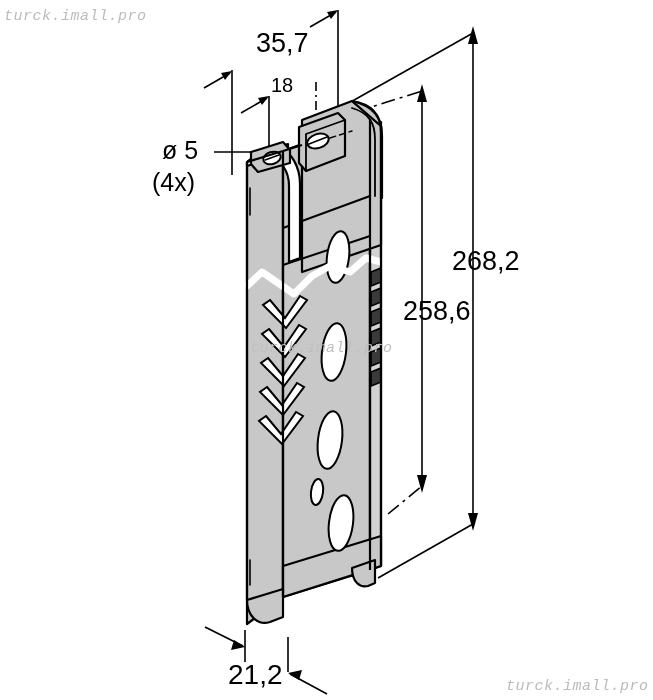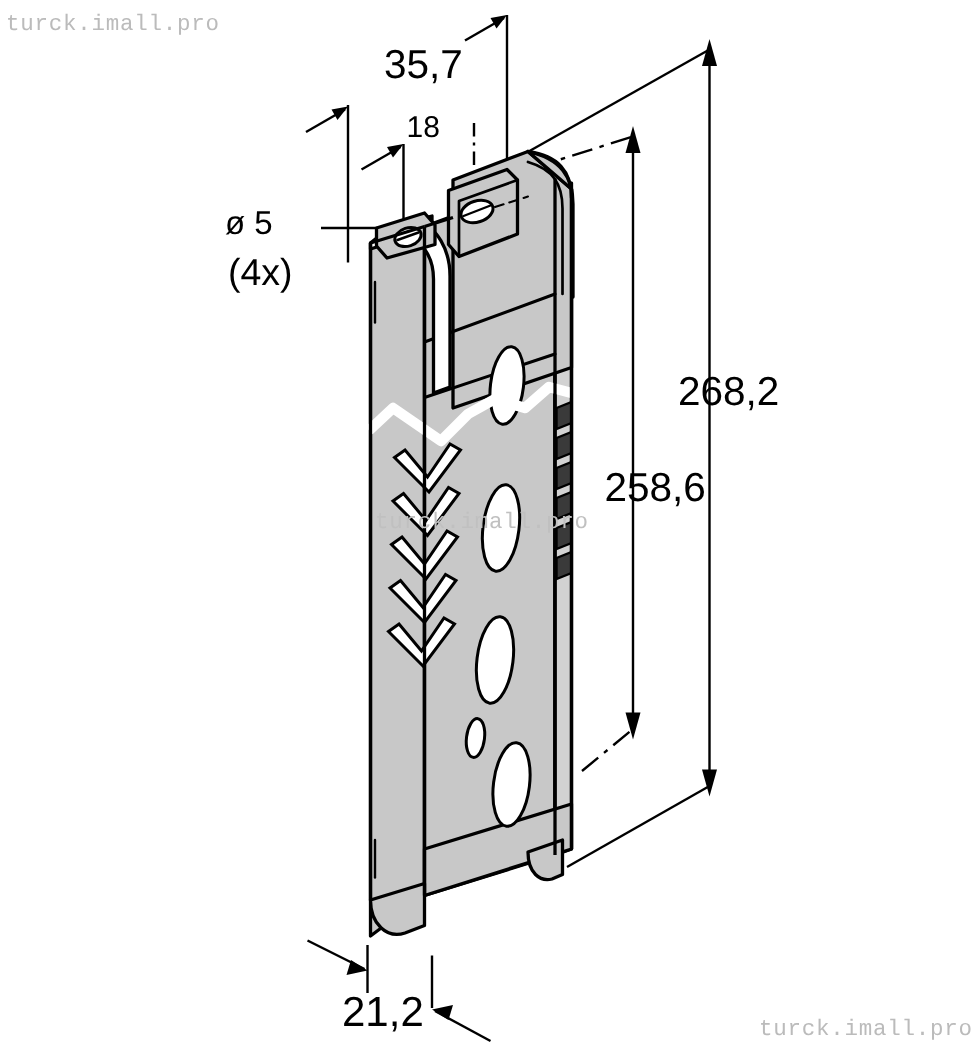--- a/index.html
+++ b/index.html
@@ -18,38 +18,39 @@
     overflow: hidden;
   }
   .wm {
     position: absolute;
     font-family: "Liberation Mono", monospace;
     font-size: 15px;
     letter-spacing: 0.5px;
     color: #bbbbbb;
     white-space: nowrap;
     user-select: none;
+    font-style: italic;
   }
   #wm-topleft { left: 4px;  top: 8px; }
   #wm-center  { left: 250px; top: 340px; font-size: 15px; color: #c0c0c0; }
   #wm-botright{ left: 506px; top: 678px; }
 
   .dimtext {
     position: absolute;
     font-family: "Liberation Sans", sans-serif;
     color: #000000;
     white-space: nowrap;
     line-height: 1;
   }
   #dim-357 { left: 256px; top: 30px;  font-size: 27px; }
   #dim-18  { left: 271px; top: 75px;  font-size: 20px; }
-  #dim-d5  { left: 150px; top: 138px; font-size: 22px; }
+  #dim-d5  { left: 162px; top: 138px; font-size: 25px; }
   #dim-4x  { left: 152px; top: 170px; font-size: 25px; }
   #dim-2682{ left: 452px; top: 248px; font-size: 27px; text-align: right; }
-  #dim-2586{ left: 403px; top: 312px; font-size: 27px; }
+  #dim-2586{ left: 403px; top: 298px; font-size: 27px; }
   #dim-212 { left: 228px; top: 661px; font-size: 28px; }
 
   svg#drawing {
     position: absolute;
     left: 0; top: 0;
     width: 653px;
     height: 700px;
   }
 </style>
 </head>

